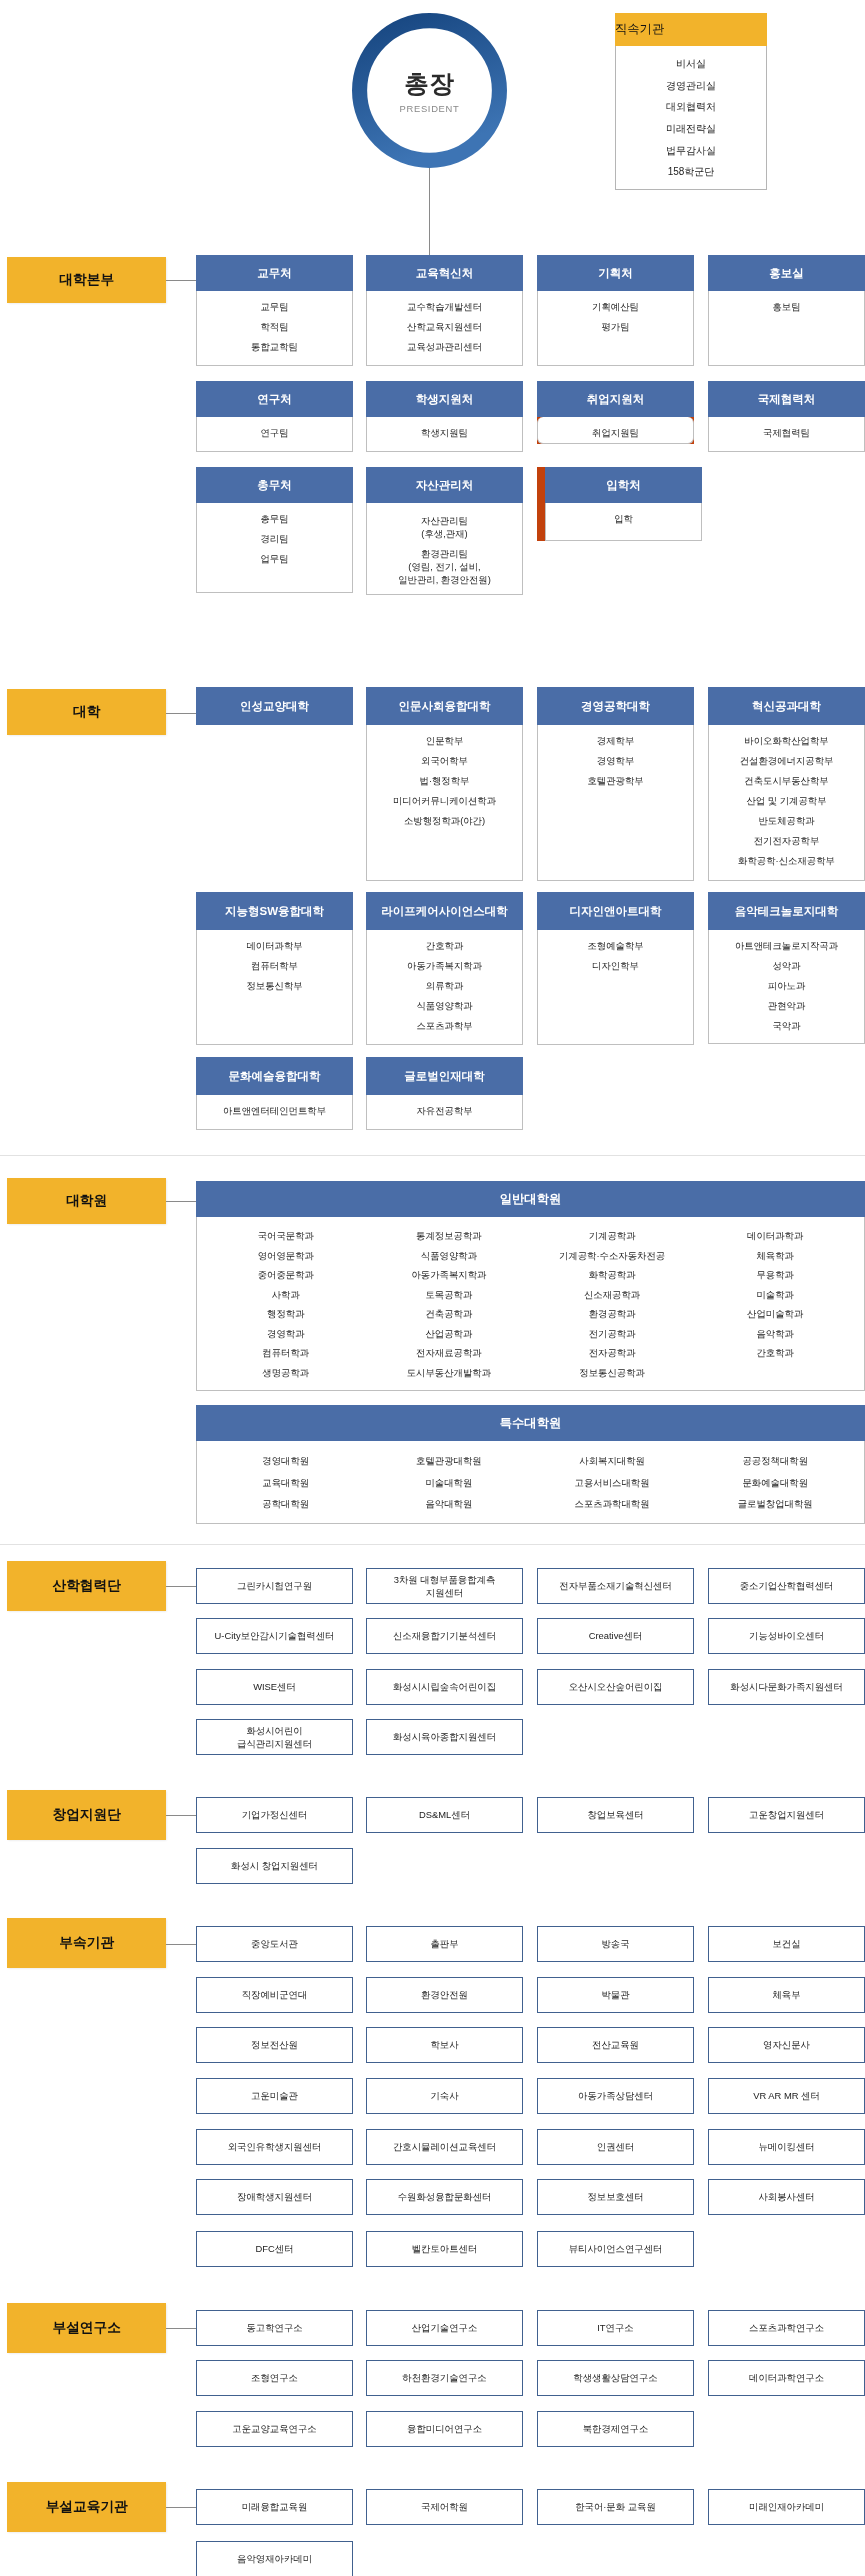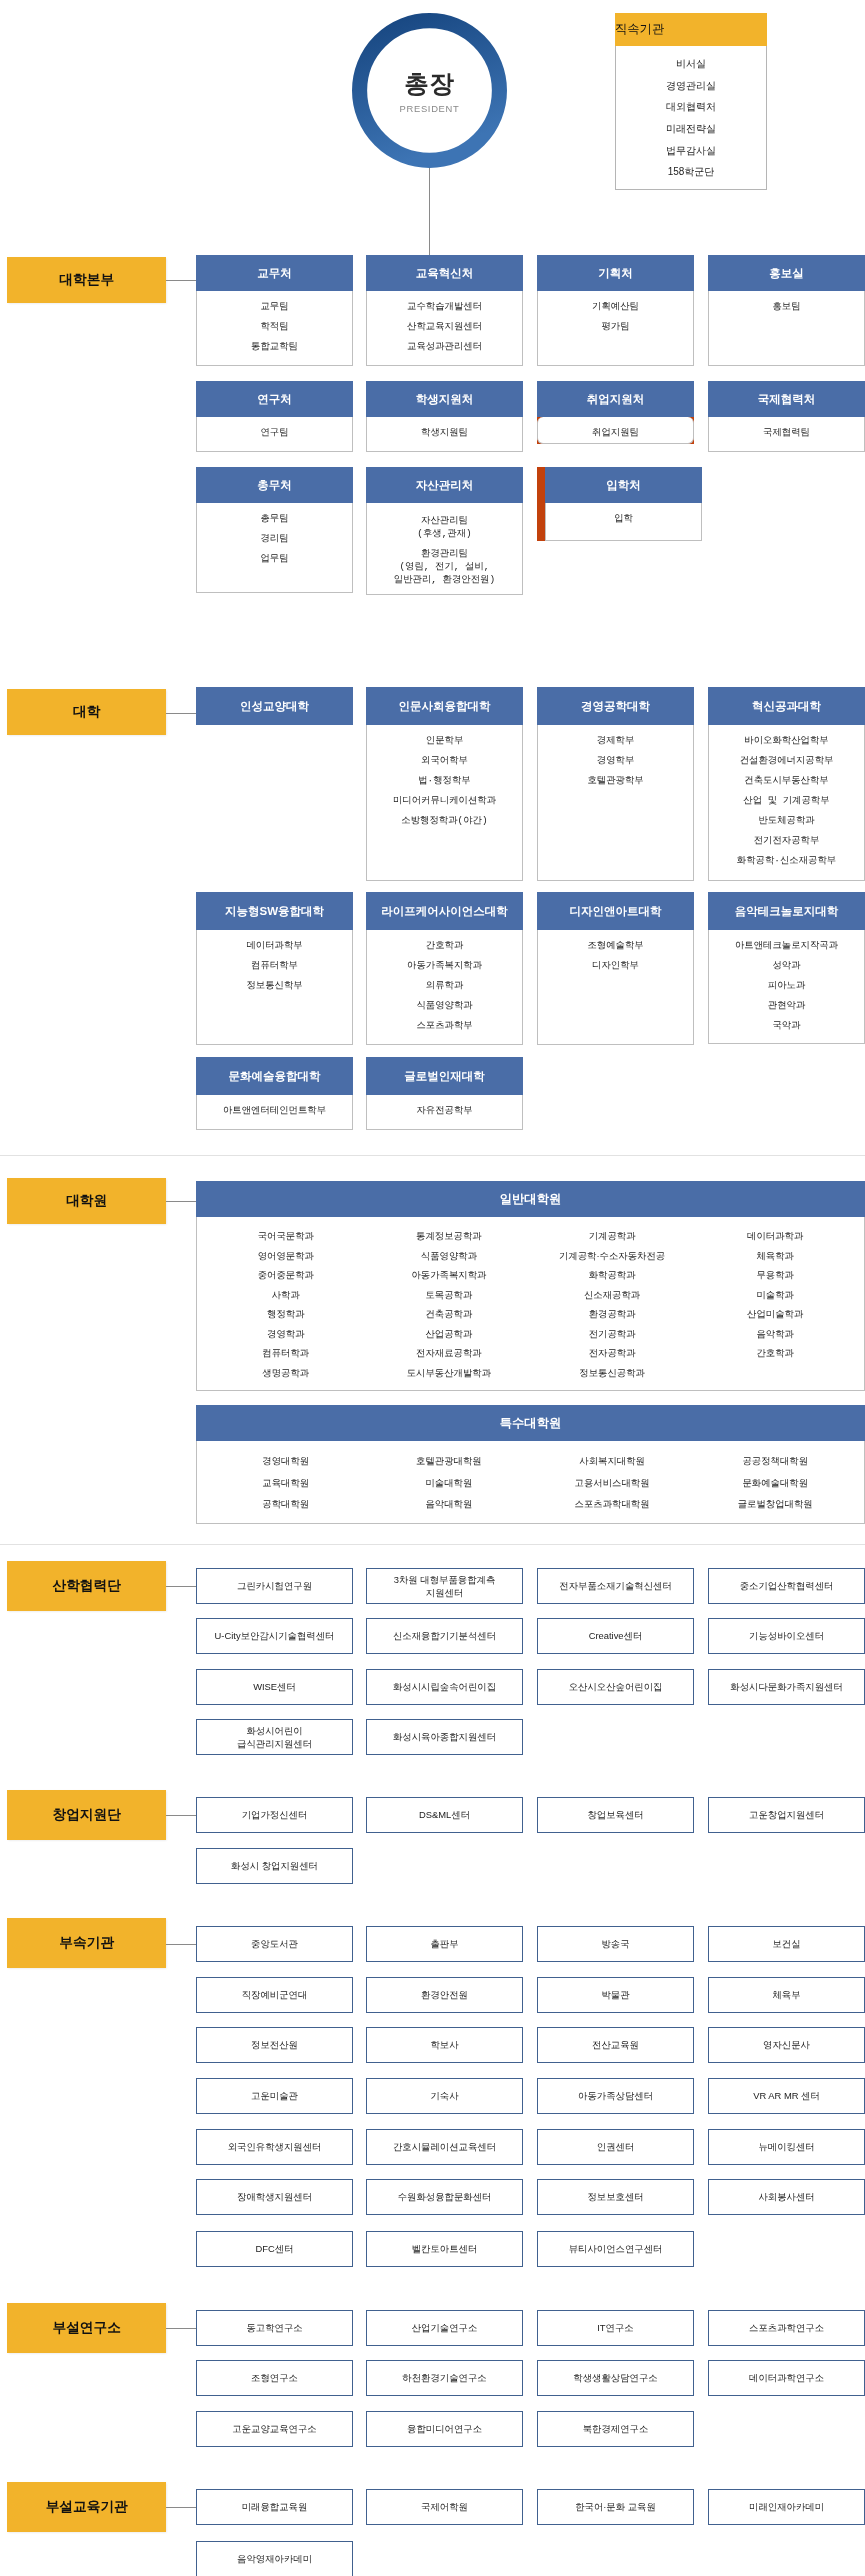--- a/index.html
+++ b/index.html
@@ -31,21 +31,21 @@
 
   
   .hline{position:absolute;height:0.7px;background:var(--line);}
   .vline{position:absolute;width:0.7px;background:var(--line);}
   .divider{position:absolute;left:0;width:865px;height:0.7px;background:#e2e2e2;}
 
   
   .dept-box{position:absolute;background:#c2410c;}
   .dept-head{background:var(--blue);color:#fff;font-weight:bold;text-align:center;font-size:11.5px;overflow:hidden;white-space:nowrap;}
   .dept-body{border:0.7px solid var(--body-border);border-top:none;padding:5.8px 2.9px 0;box-sizing:border-box;text-align:center;overflow:hidden;background:#fff;}
-  .dept-item{line-height:20px;font-size:9.4px;color:var(--text);font-family:Liberation Mono, monospace;}
+  .dept-item{line-height:20px;font-size:9.4px;color:var(--text);}
   .dept-item.multi{line-height:13.7px;margin:5px 0 7.2px;}
   .dept-item .ln,.plain-box .ln{line-height:13px;font-size:9.4px;color:var(--text);}
 
   
   .wide-box{position:absolute;left:196px;width:669px;background:#fff;}
   .wide-head{background:var(--blue);color:#fff;font-weight:bold;text-align:center;font-size:12.3px;}
   .grad-body{display:grid;grid-template-columns:repeat(4,1fr);border:0.7px solid var(--body-border);border-top:none;box-sizing:border-box;background:#fff;}
   .grad-cell{font-size:9.4px;color:var(--text);display:flex;align-items:center;justify-content:center;text-align:left;}
 
   

